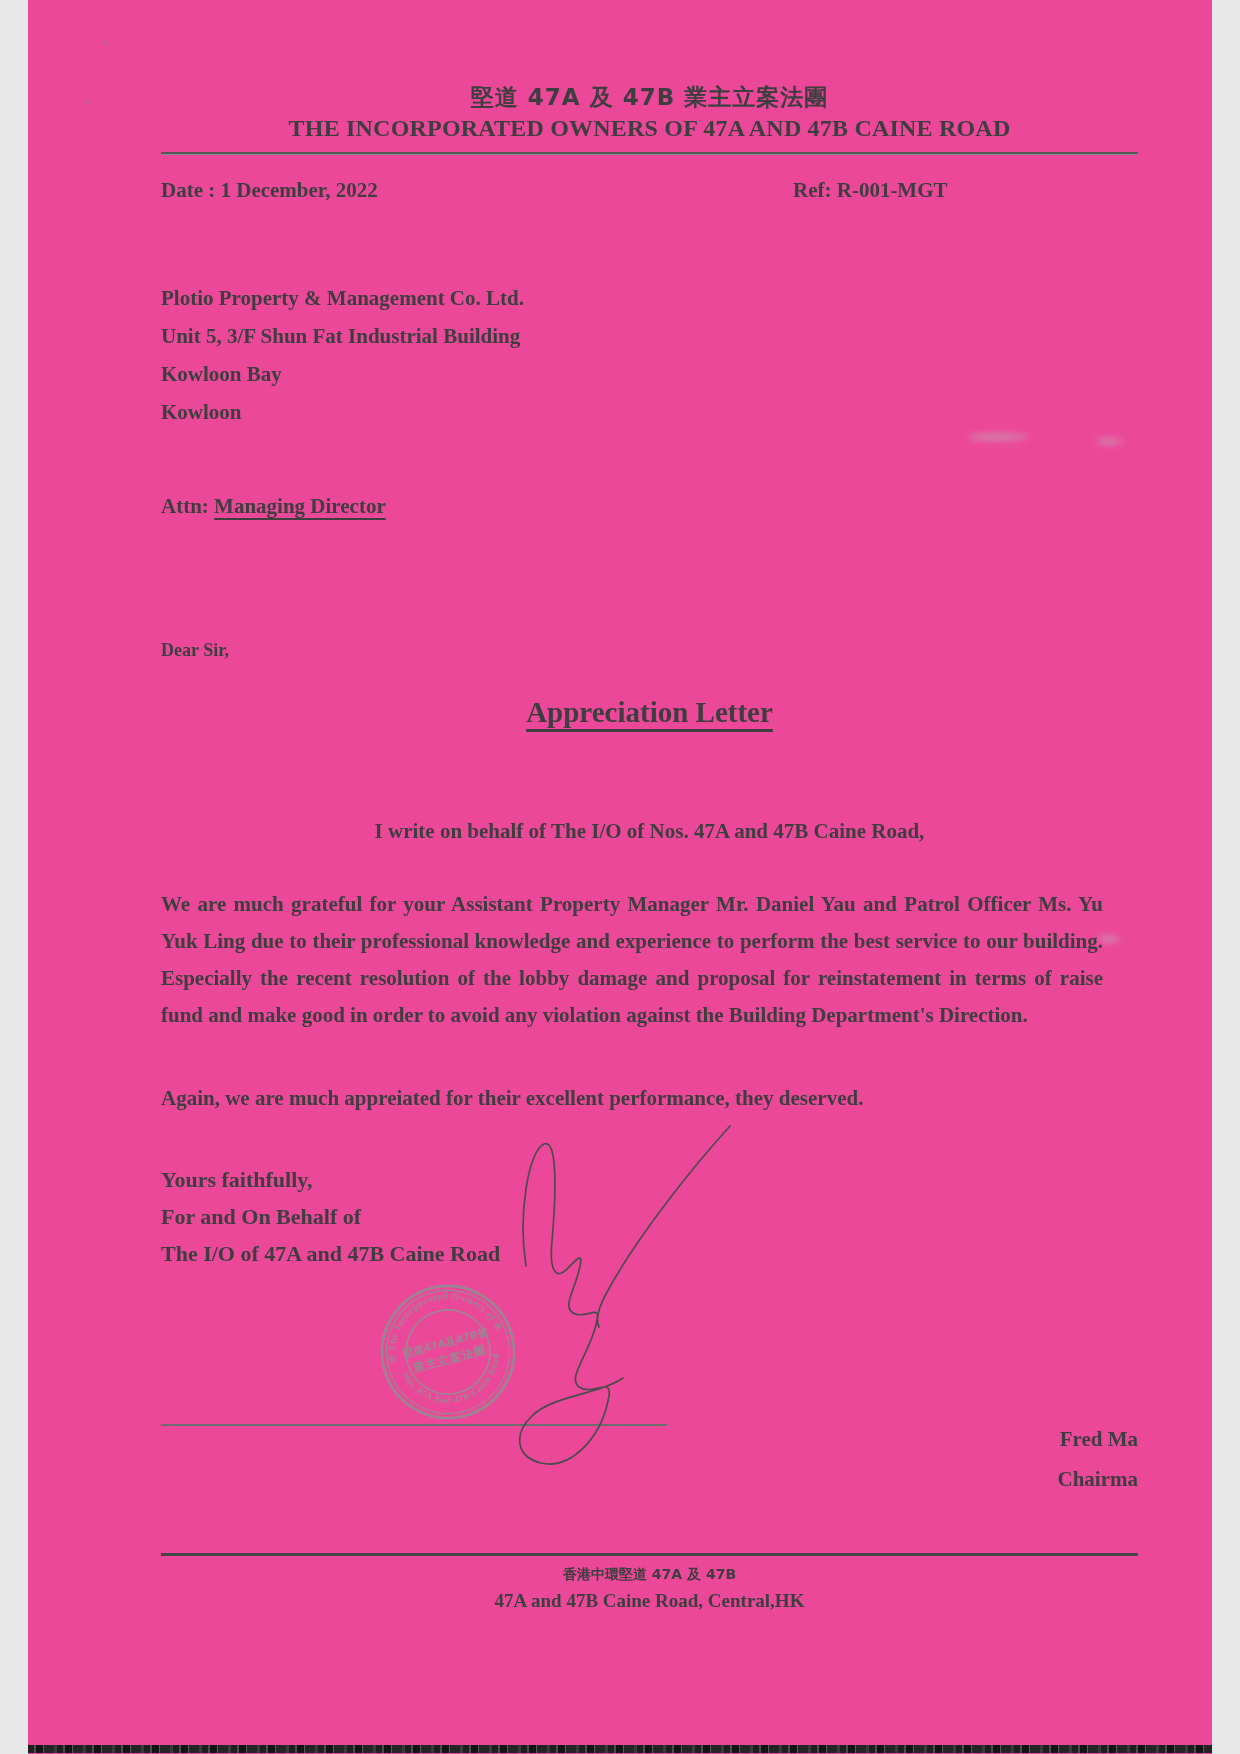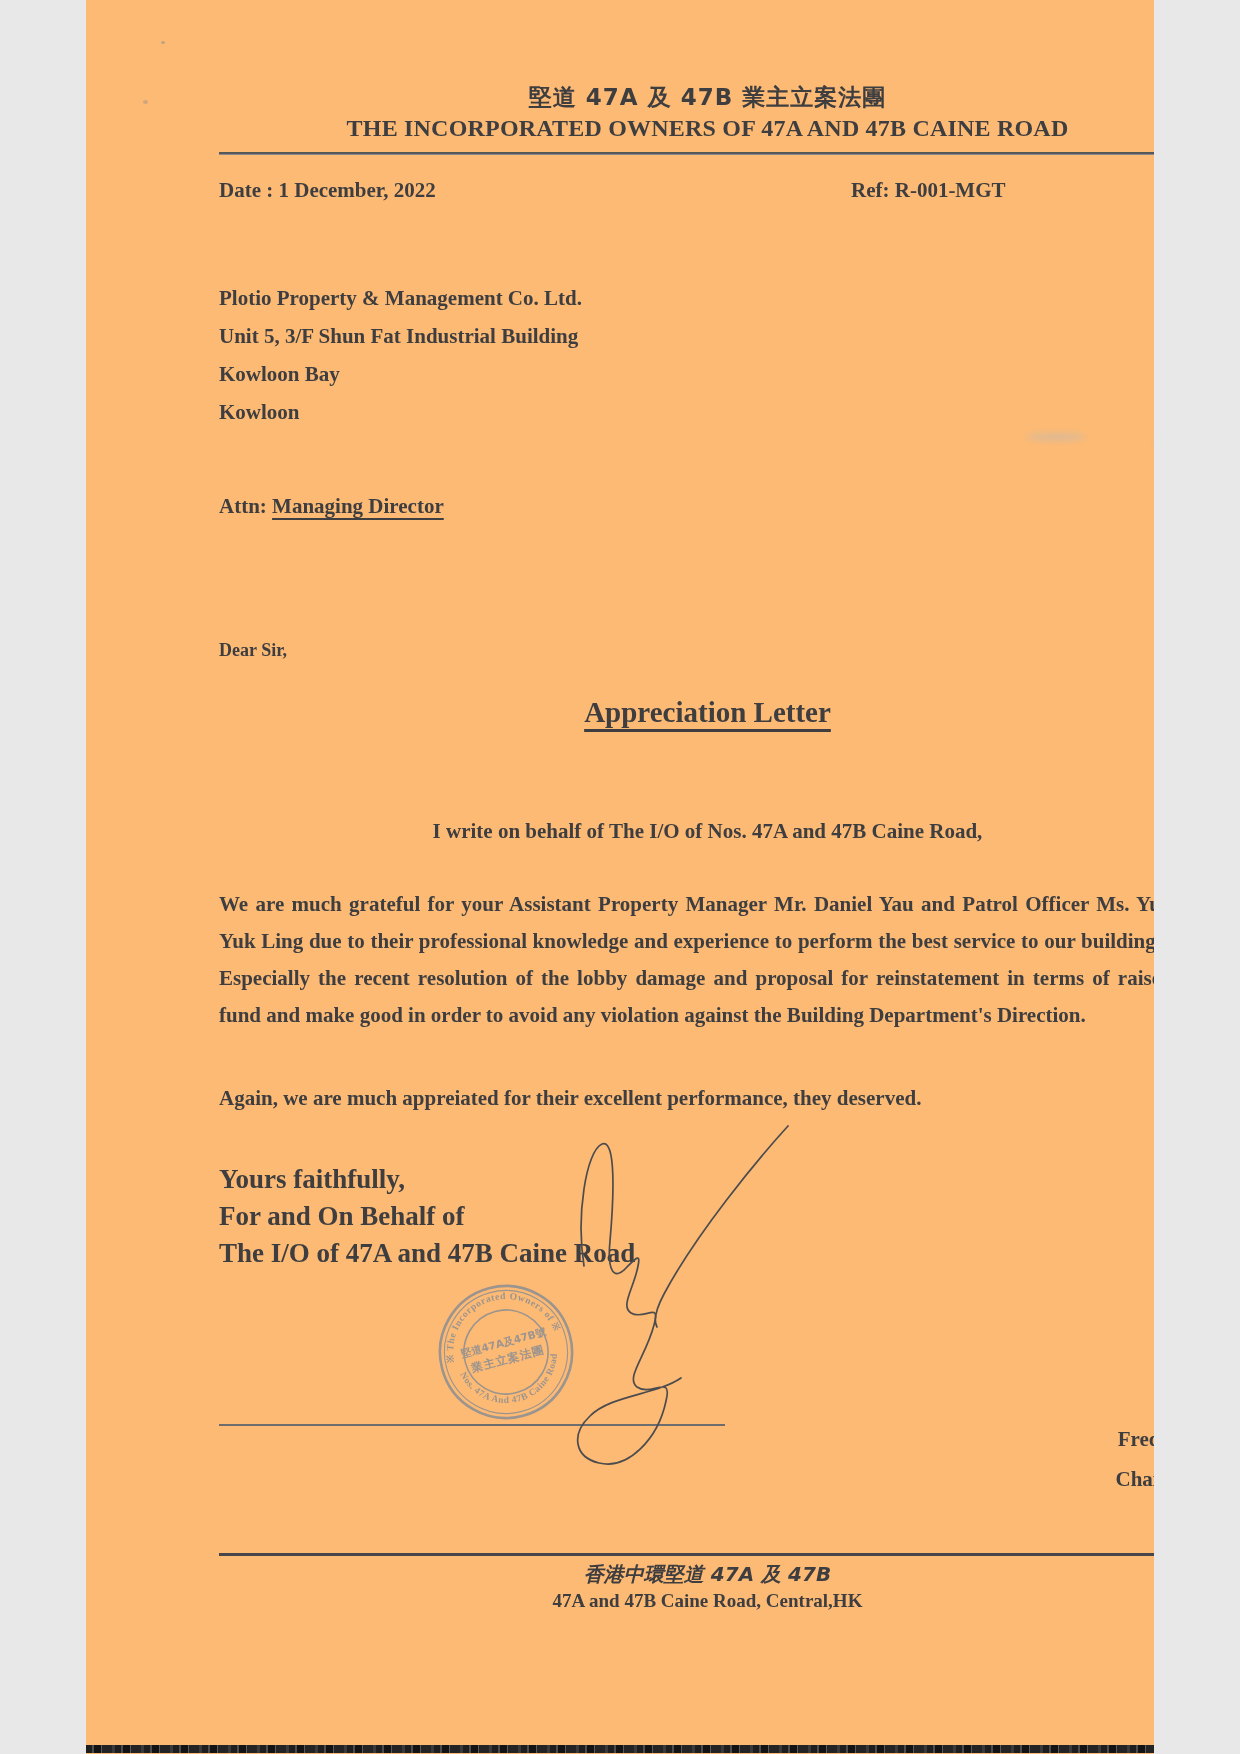--- a/index.html
+++ b/index.html
@@ -1,20 +1,20 @@
 <!DOCTYPE html>
 <html><head>
 <meta charset="utf-8">
 <style>
   html,body{margin:0;padding:0;background:#e8e8e8;}
   .page{
     position:relative;
-    width:1068px;height:1754px;
+    width:1184px;height:1754px;
     margin:0 auto;
-    background:#fdba74;
+    background:#ec4899;
     overflow:hidden;
     font-family:"Liberation Serif","DejaVu Serif",serif;
     color:#3e3e40;
     font-weight:700;
   }
   .content{
     position:relative;
     box-sizing:border-box;
     width:1240px;
     padding:84px 130px 0 133px;
@@ -56,33 +56,32 @@
     font-size:29px;
     line-height:34px;
     text-decoration:underline;
     text-underline-offset:7px;
     text-decoration-thickness:2.5px;
   }
   .para{font-size:21px;line-height:37px;}
   .p1{margin-top:84px;text-align:center;}
   .p2{margin-top:36px;width:942px;text-align:justify;}
   .p3{margin-top:46px;}
-  .closing{margin-top:44px;font-size:27px;line-height:37px;}
+  .closing{margin-top:44px;font-size:22px;line-height:37px;}
   .signer{margin-top:147px;font-size:21px;line-height:40px;text-align:right;}
   .footer-rule{
     margin-top:54px;
     height:3px;
     background:#474749;
   }
   .footer{text-align:center;margin-top:5px;}
   .footer-zh{
-    font-size:20px;line-height:26px;
+    font-size:14px;line-height:26px;
     font-family:"DejaVu Sans","Liberation Sans",sans-serif;
     font-weight:700;
-    font-style:italic;
   }
   .footer-en{font-size:19px;line-height:25px;margin-top:1px;}
 
   
   .stamp{
     position:absolute;
     left:350px;top:1282px;
     width:140px;height:140px;
     transform:rotate(-15deg);
     opacity:.88;

